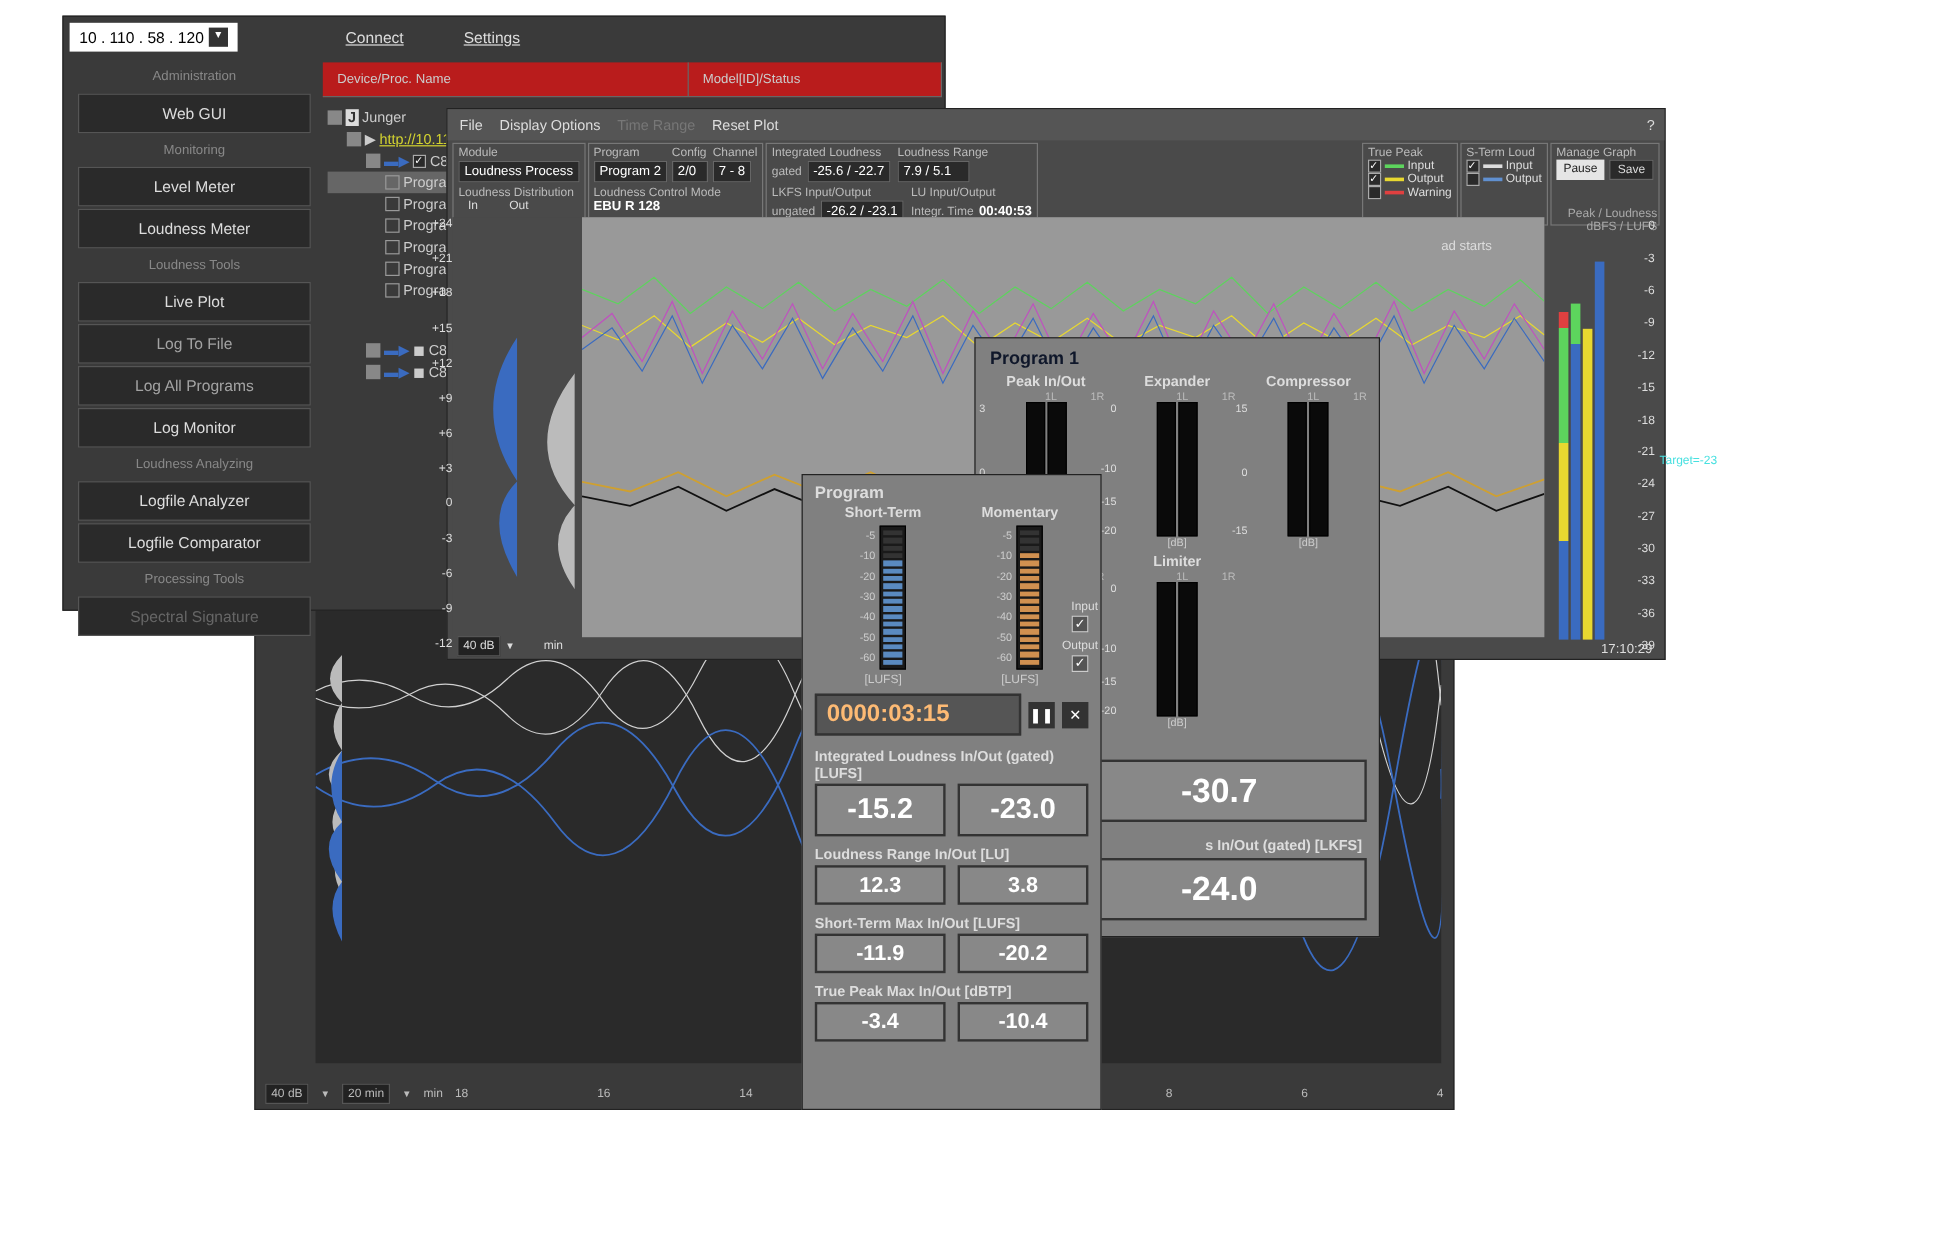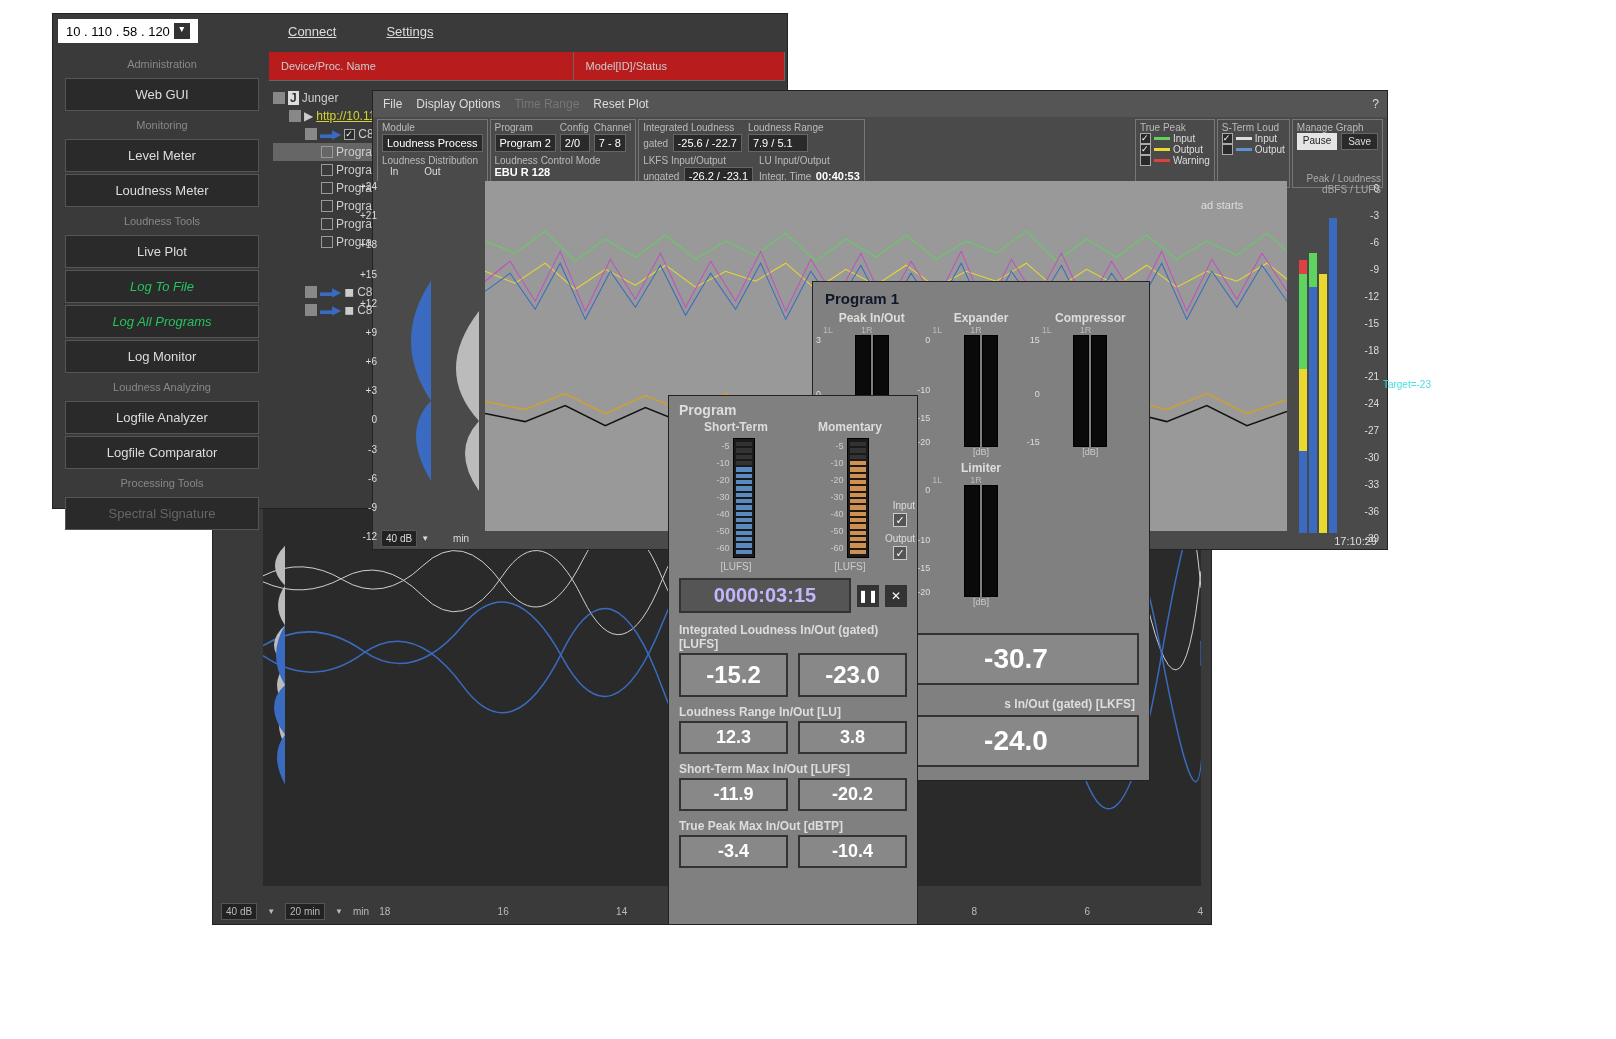--- a/index.html
+++ b/index.html
@@ -6,21 +6,21 @@
 body { background:#fff; width:1616px; height:1039px; position:relative; overflow:hidden; }
 .panel { position:absolute; background:#4a4a4a; border:1px solid #222; }
 .main-app { left:52px; top:13px; width:736px; height:496px; background:#3a3a3a; }
 .ip-input { position:absolute; left:5px; top:5px; background:#fff; padding:4px 8px; font-size:13px; display:flex; align-items:center; gap:4px; }
 .ip-dd { background:#333; color:#fff; width:16px; height:16px; font-size:10px; text-align:center; cursor:pointer; }
 .topmenu { position:absolute; left:235px; top:10px; display:flex; gap:50px; color:#ddd; font-size:13px; }
 .topmenu span { text-decoration:underline; cursor:pointer; }
 .sidebar { position:absolute; left:6px; top:38px; width:206px; }
 .side-section { color:#888; font-size:11px; text-align:center; padding:6px 0; }
 .side-btn { background:#2a2a2a; border:1px solid #555; color:#ddd; font-size:13px; text-align:center; padding:8px; margin:2px 6px; cursor:pointer; }
-.side-btn.orange { color:#22c55e;font-style:italic; }
+.side-btn.orange { color:#a3a3a3; }
 .tree-area { position:absolute; left:216px; top:38px; width:516px; }
 .tree-header { display:flex; background:#b91c1c; border-bottom:1px solid #666; }
 .tree-header div { color:#ccc; font-size:11px; padding:8px 12px; border-right:1px solid #666; }
 .tree { padding:8px 0 0 4px; color:#ccc; font-size:12px; }
 .tree-row { padding:2px 0; display:flex; align-items:center; gap:3px; }
 .tree-icn { width:12px; height:12px; background:#888; display:inline-block; }
 .tree-box { width:12px; height:12px; border:1px solid #999; display:inline-block; }
 .tree-link { color:#d4d430; text-decoration:underline; }
 
 
@@ -81,34 +81,34 @@
 .vmeter { width:22px; height:120px; background:#1a1a1a; border:1px solid #000; display:inline-block; position:relative; }
 .vmeter .segs { position:absolute; inset:2px; display:flex; flex-direction:column; }
 .vmeter .seg { flex:1; margin:1px 0; background:#333; }
 .vmeter.st .seg.on { background:#5a8ac0; }
 .vmeter.mo .seg.on { background:#d09050; }
 .unit-lbl { font-size:10px; color:#ccc; margin-top:3px; }
 .pp-io { position:absolute; right:2px; top:80px; font-size:10px; color:#ddd; text-align:right; }
 .io-chk { width:14px; height:14px; border:1px solid #ccc; background:#555; display:block; margin:2px auto; position:relative; }
 .io-chk.on::after { content:"✓"; position:absolute; inset:0; color:#fff; font-size:11px; line-height:12px; text-align:center; }
 .pp-timer { margin:6px 10px; display:flex; gap:6px; align-items:center; }
-.pp-timer-val { background:#555; border:2px solid #333; color:#c4b5fd; font-size:20px; font-weight:bold; padding:4px 8px; flex:1; text-align:center; }
+.pp-timer-val { background:#555; border:2px solid #333; color:#fdba74; font-size:20px; font-weight:bold; padding:4px 8px; flex:1; }
 .pp-btn { width:22px; height:22px; background:#333; color:#fff; text-align:center; line-height:22px; font-size:12px; cursor:pointer; }
 .pp-row-lbl { color:#ddd; font-size:12px; font-weight:bold; padding:4px 10px 2px; }
 .pp-row-vals { display:flex; gap:10px; padding:0 10px 4px; }
 .pp-big { flex:1; background:#888; border:2px solid #333; color:#fff; font-size:24px; font-weight:bold; text-align:center; padding:6px 4px; }
 .pp-med { flex:1; background:#888; border:2px solid #333; color:#fff; font-size:18px; font-weight:bold; text-align:center; padding:4px; }
 
 
 .dyn-panel { left:812px; top:281px; width:338px; height:500px; background:#808080; z-index:8; }
 .dp-title { color:#0f172a; font-size:15px; font-weight:bold; padding:8px 12px 4px; }
 .dp-grid { display:grid; grid-template-columns:repeat(3,1fr); gap:4px 12px; padding:0 10px; }
 .dp-cell { text-align:center; }
 .dp-name { color:#ddd; font-size:12px; font-weight:bold; }
-.dp-lr { display:flex; justify-content:flex-start; gap:28px; color:#bbb; font-size:9px; }
+.dp-lr { display:flex; justify-content:flex-end; gap:28px; color:#bbb; font-size:9px; }
 .dp-meter-wrap { display:flex; justify-content:center; gap:2px; position:relative; height:112px; }
 .dp-bar { width:16px; background:#0a0a0a; border:1px solid #000; position:relative; }
 .dp-bar .fill { position:absolute; left:2px; right:2px; background:#c02020; }
 .dp-scale { position:absolute; left:-20px; top:0; bottom:0; width:18px; color:#ddd; font-size:9px; text-align:right; }
 .dp-scale span { position:absolute; right:0; }
 .dp-unit { color:#ccc; font-size:9px; }
 .dp-out-lbl { color:#ddd; font-size:12px; font-weight:bold; padding:8px 0 2px 8px; }
 .dp-out-val { margin:2px 10px 4px 80px; background:#888; border:2px solid #333; color:#fff; font-size:28px; font-weight:bold; text-align:center; padding:8px; }
 
 

